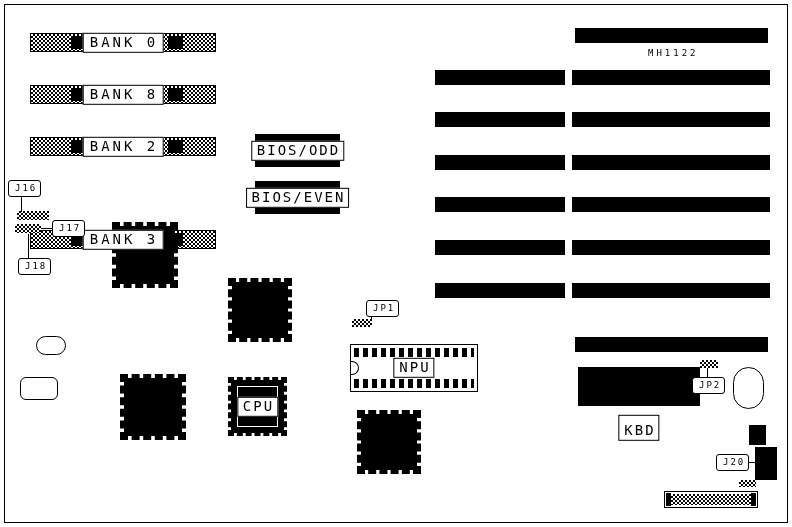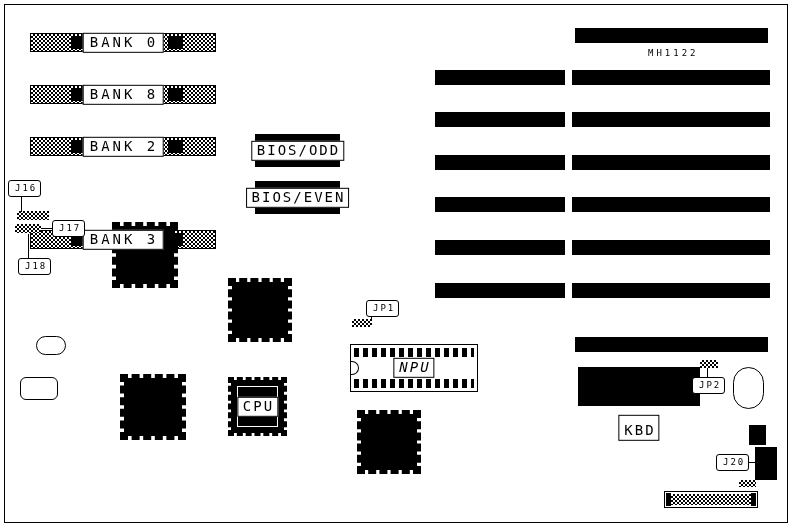--- a/index.html
+++ b/index.html
@@ -56,21 +56,21 @@
   .bios .center-label { letter-spacing: 2px; padding: 1px 3px 2px 5px; }
 
   
   .npu { position: absolute; left: 350px; top: 344px; width: 128px; height: 48px; border: 1px solid #000; background: #fff; }
   .npu .pins-row { position: absolute; left: 3px; right: 3px; height: 9px;
     background: repeating-linear-gradient(90deg, #000 0 5px, #fff 5px 9px); }
   .npu .pins-row.top { top: 3px; } .npu .pins-row.bottom { bottom: 3px; }
   .npu::before { content:""; position:absolute; left:0; top:50%; transform:translateY(-50%);
     width:7px; height:12px; background:#fff; border:1px solid #000; border-left:none;
     border-radius: 0 7px 7px 0; z-index:1; }
-  .npu .center-label { letter-spacing: 2px; padding: 1px 3px 2px 5px; z-index: 3; font-style: italic; }
+  .npu .center-label { letter-spacing: 2px; padding: 1px 3px 2px 5px; z-index: 3; }
 
   
   .kbd { position: absolute; left: 578px; top: 367px; width: 122px; height: 39px; background: #000; }
   .kbd .center-label { letter-spacing: 2px; padding: 7px 3px 2px 5px; margin-top: 41px; }
 
   
   .slot { position: absolute; height: 15px; background: #000; }
   .slot.l { left: 435px; width: 130px; }
   .slot.r { left: 572px; width: 198px; }
   .slot.row1 { top: 70px; } .slot.row2 { top: 112px; } .slot.row3 { top: 155px; }

